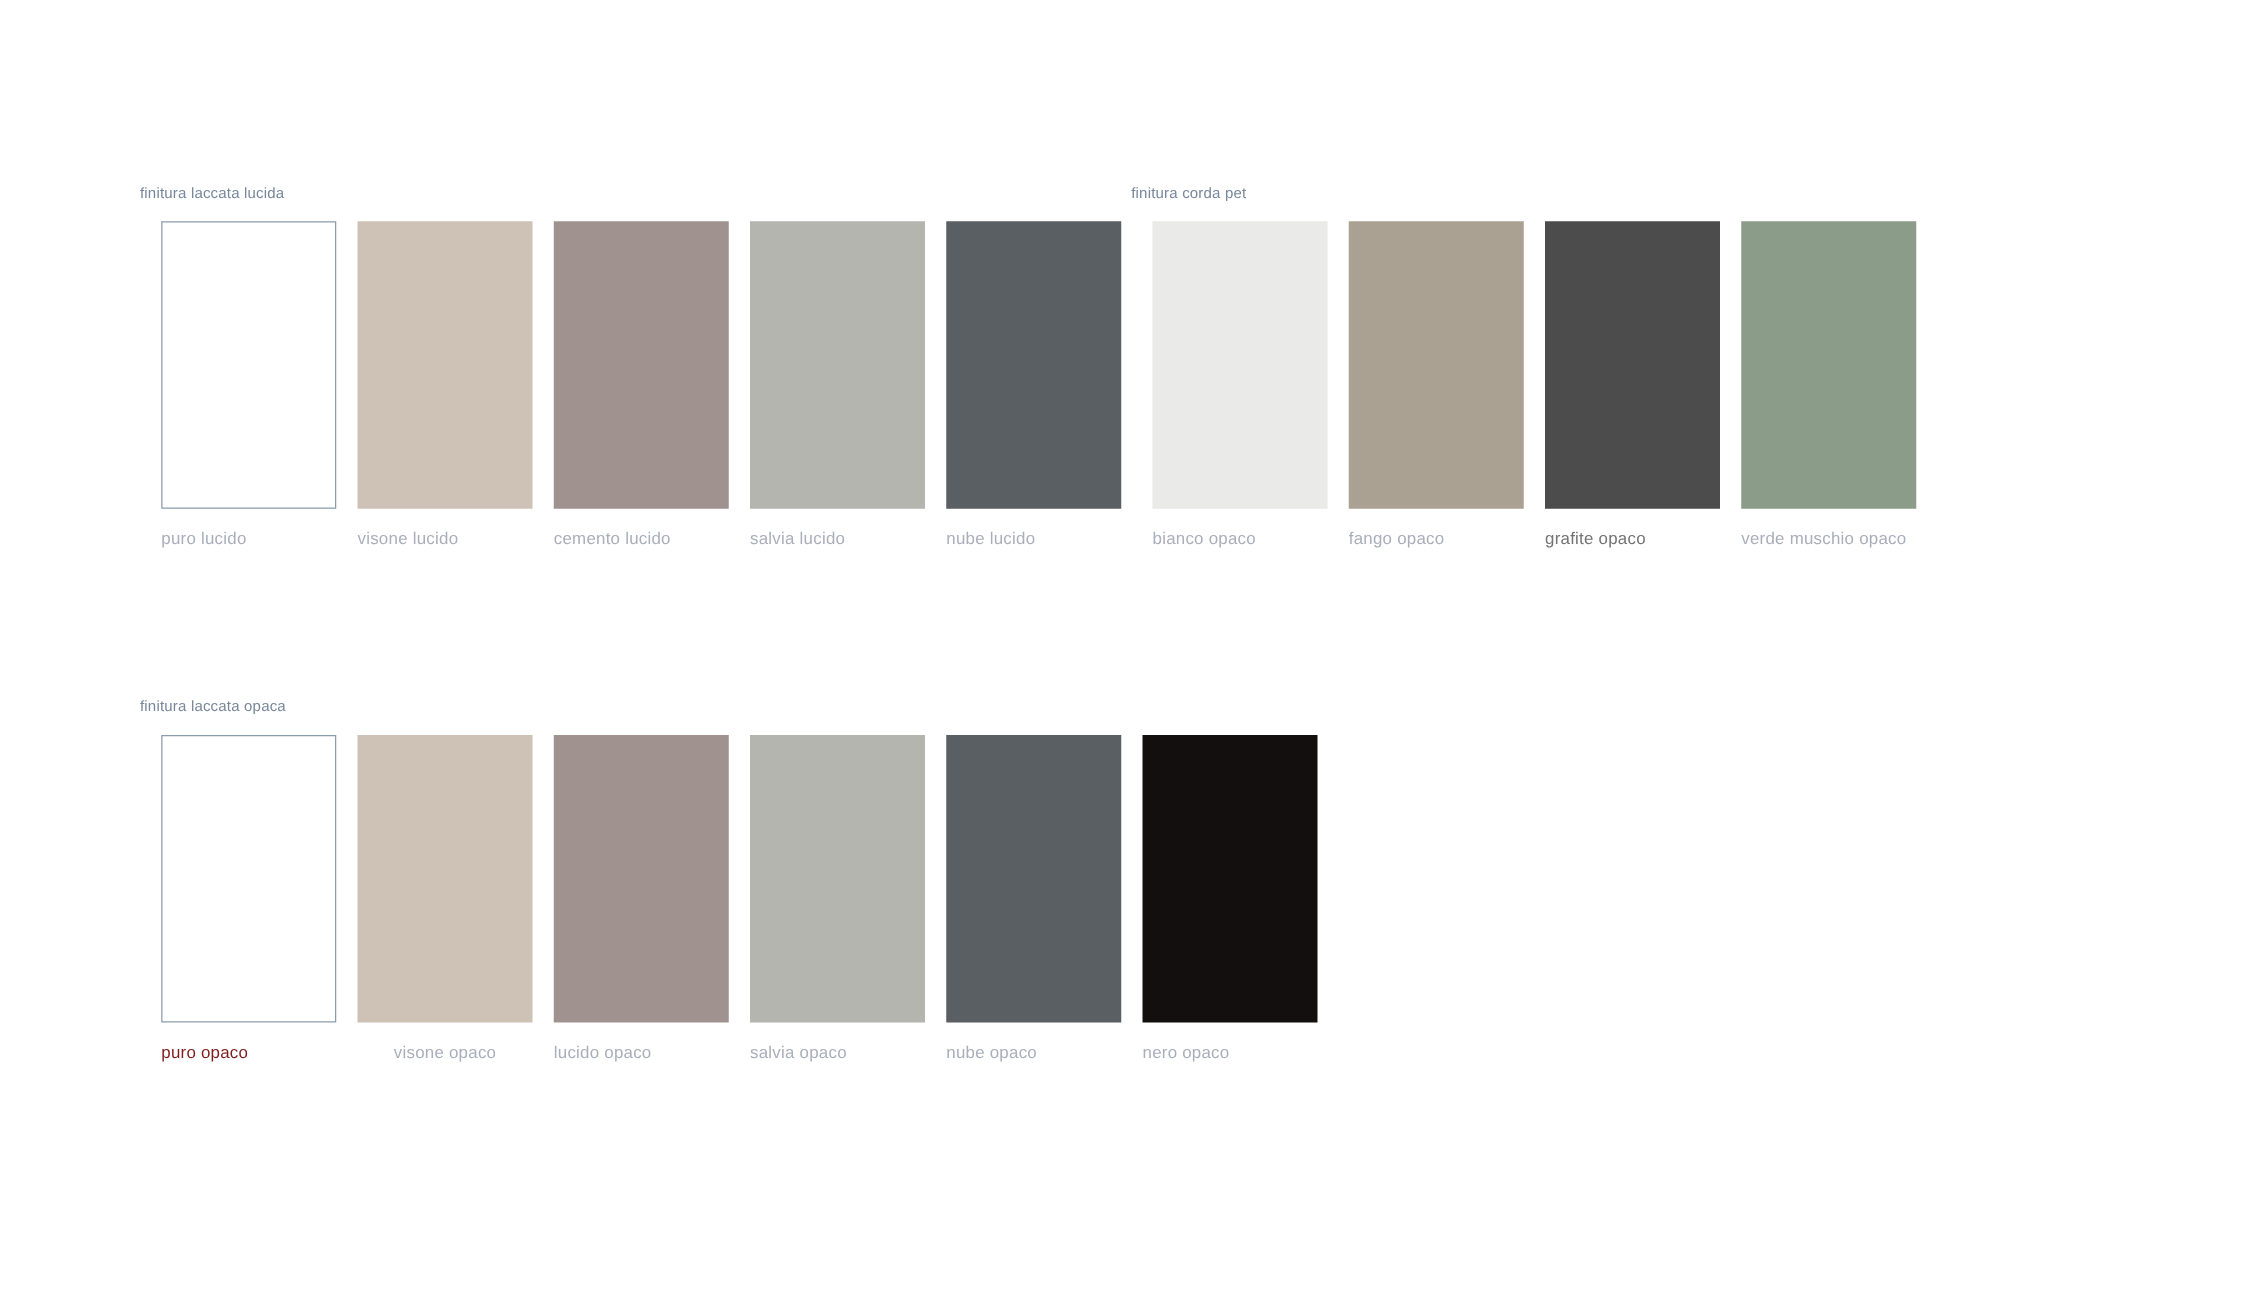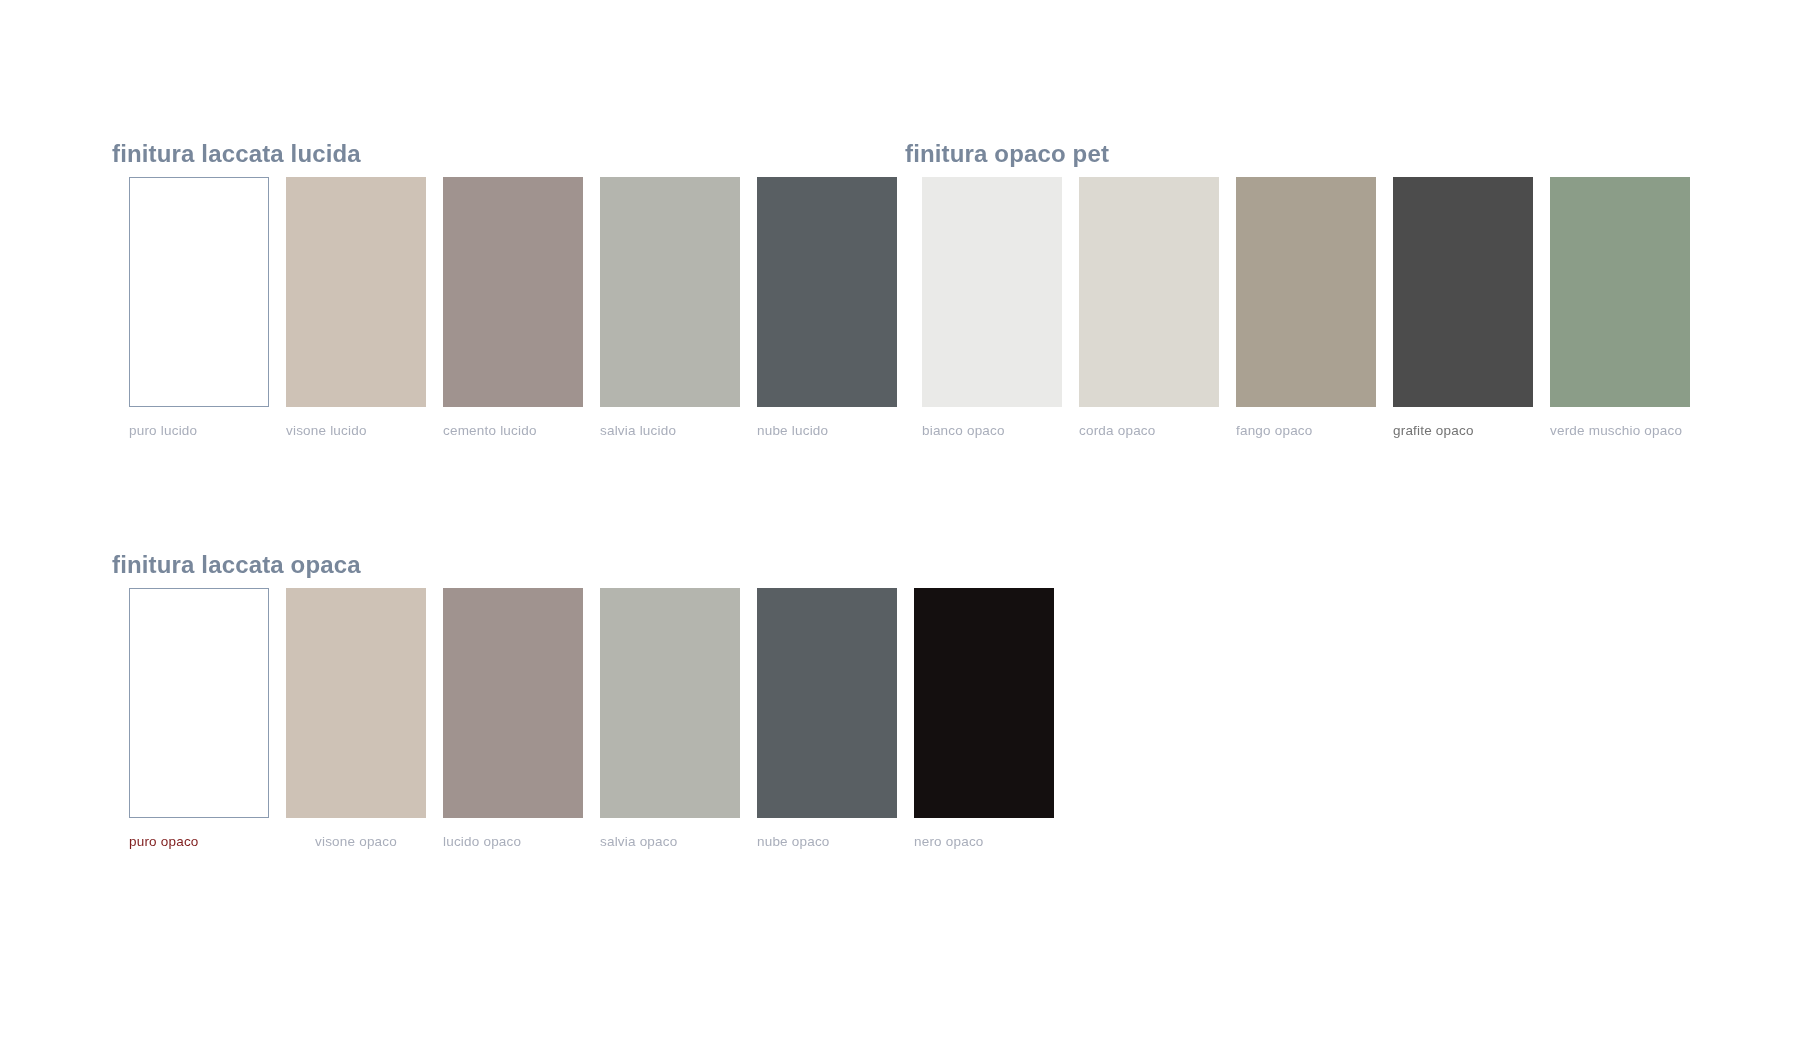--- a/index.html
+++ b/index.html
@@ -18,22 +18,22 @@
     height: 1050px;
     background: #ffffff;
   }
 
   
   .section {
     position: absolute;
   }
 
   .section-title {
-    font-size: 24px;
-    font-weight: 700;
+    font-size: 12px;
+    font-weight: 400;
     color: #78879b;
     letter-spacing: 0.15px;
     white-space: nowrap;
     line-height: 24px;
     margin-bottom: 11px;
   }
 
   .swatch-row {
     display: flex;
     align-items: flex-start;
@@ -106,32 +106,28 @@
 
       <div class="swatch-cell gap-16">
         <div class="swatch-chip" style="background-color: rgb(89, 95, 99);"></div>
         <div class="swatch-label" style="color: rgb(169, 174, 187);">nube lucido</div>
       </div>
 
     </div>
   </div>
 
   <div class="section" id="section-pet">
-    <div class="section-title" style="color: rgb(120, 135, 155);">finitura opaco pet</div>
+    <div class="section-title" style="color: rgb(120, 135, 155);">finitura corda pet</div>
     <div class="swatch-row">
 
       <div class="swatch-cell">
         <div class="swatch-chip" style="background-color: rgb(234, 234, 232);"></div>
         <div class="swatch-label" style="color: rgb(169, 174, 187);">bianco opaco</div>
       </div>
 
-      <div class="swatch-cell gap-16">
-        <div class="swatch-chip" style="background-color: rgb(220, 217, 209);"></div>
-        <div class="swatch-label" style="color: rgb(169, 174, 187);">corda opaco</div>
-      </div>
 
       <div class="swatch-cell gap-16">
         <div class="swatch-chip" style="background-color: rgb(170, 161, 146);"></div>
         <div class="swatch-label" style="color: rgb(169, 174, 187);">fango opaco</div>
       </div>
 
       <div class="swatch-cell gap-16">
         <div class="swatch-chip" style="background-color: rgb(76, 76, 76);"></div>
         <div class="swatch-label" style="color: #737373;">grafite opaco</div>
       </div>

